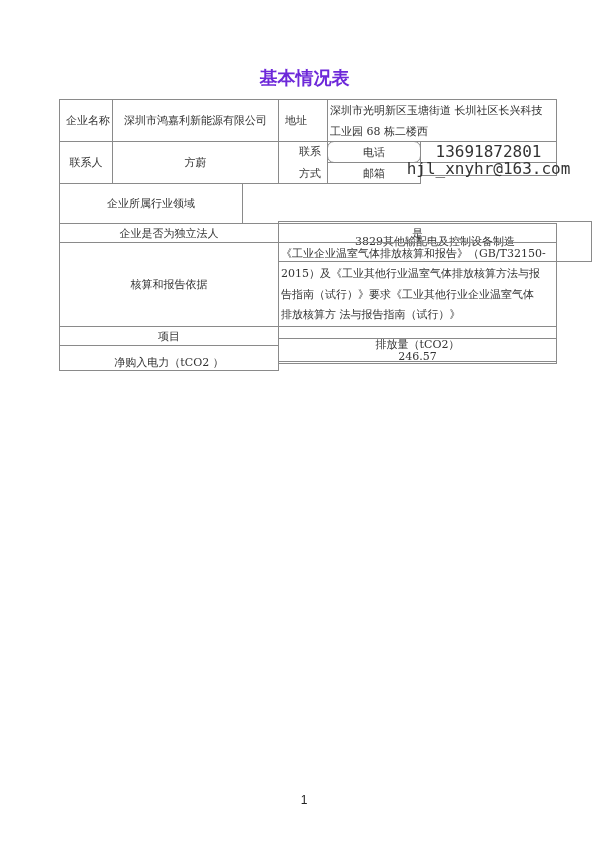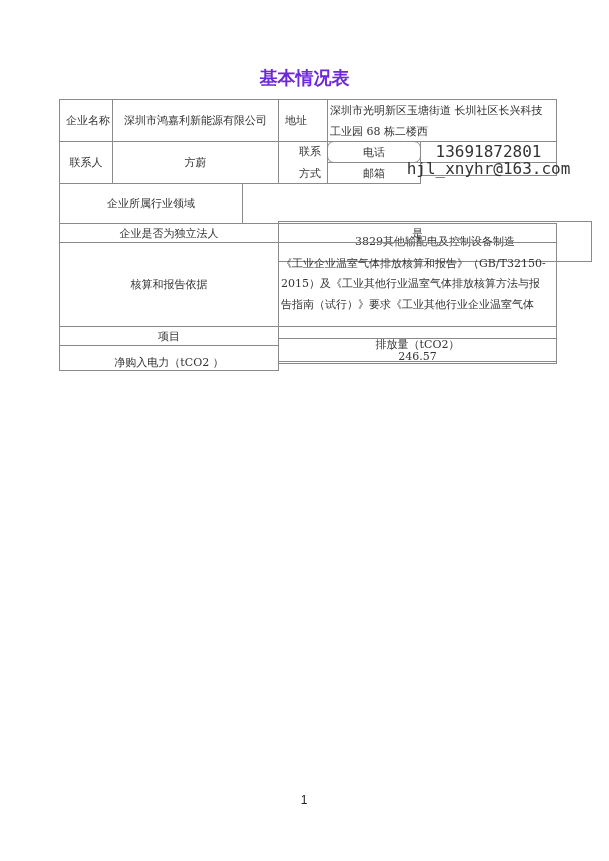--- a/index.html
+++ b/index.html
@@ -47,20 +47,21 @@
   <div class="cell" style="left:278px;top:183px;width:314px;height:41px;margin-top:38px;">3829其他输配电及控制设备制造</div>
 
   <div class="cell" style="left:59px;top:223px;width:220px;height:20px;">企业是否为独立法人</div>
   <div class="cell" style="left:278px;top:223px;width:279px;height:20px;">是</div>
 
   <div class="cell" style="left:59px;top:242px;width:220px;height:85px;">核算和报告依据</div>
   <div class="cell multi" style="left:278px;top:242px;width:279px;height:85px;line-height:20.5px;">
     <span>《工业企业温室气体排放核算和报告》（GB/T32150-</span>
     <span>2015）及《工业其他行业温室气体排放核算方法与报</span>
     <span>告指南（试行）》要求《工业其他行业企业温室气体</span>
+    <span>排放核算方 法与报告指南（试行）》</span>
   </div>
 
   <div class="cell" style="left:59px;top:326px;width:220px;height:20px;">项目</div>
   <div class="cell" style="left:278px;top:326px;width:279px;height:36px;">排放量（tCO2）</div>
 
   <div class="cell" style="left:59px;top:345px;width:220px;height:26px;align-items:flex-start;padding-top:11px;">净购入电力（tCO2 ）</div>
   <div class="cell" style="left:278px;top:338px;width:279px;height:26px;align-items:flex-start;padding-top:12px;">246.57</div>
 </div>
 
 <div class="pagenum">1</div>

